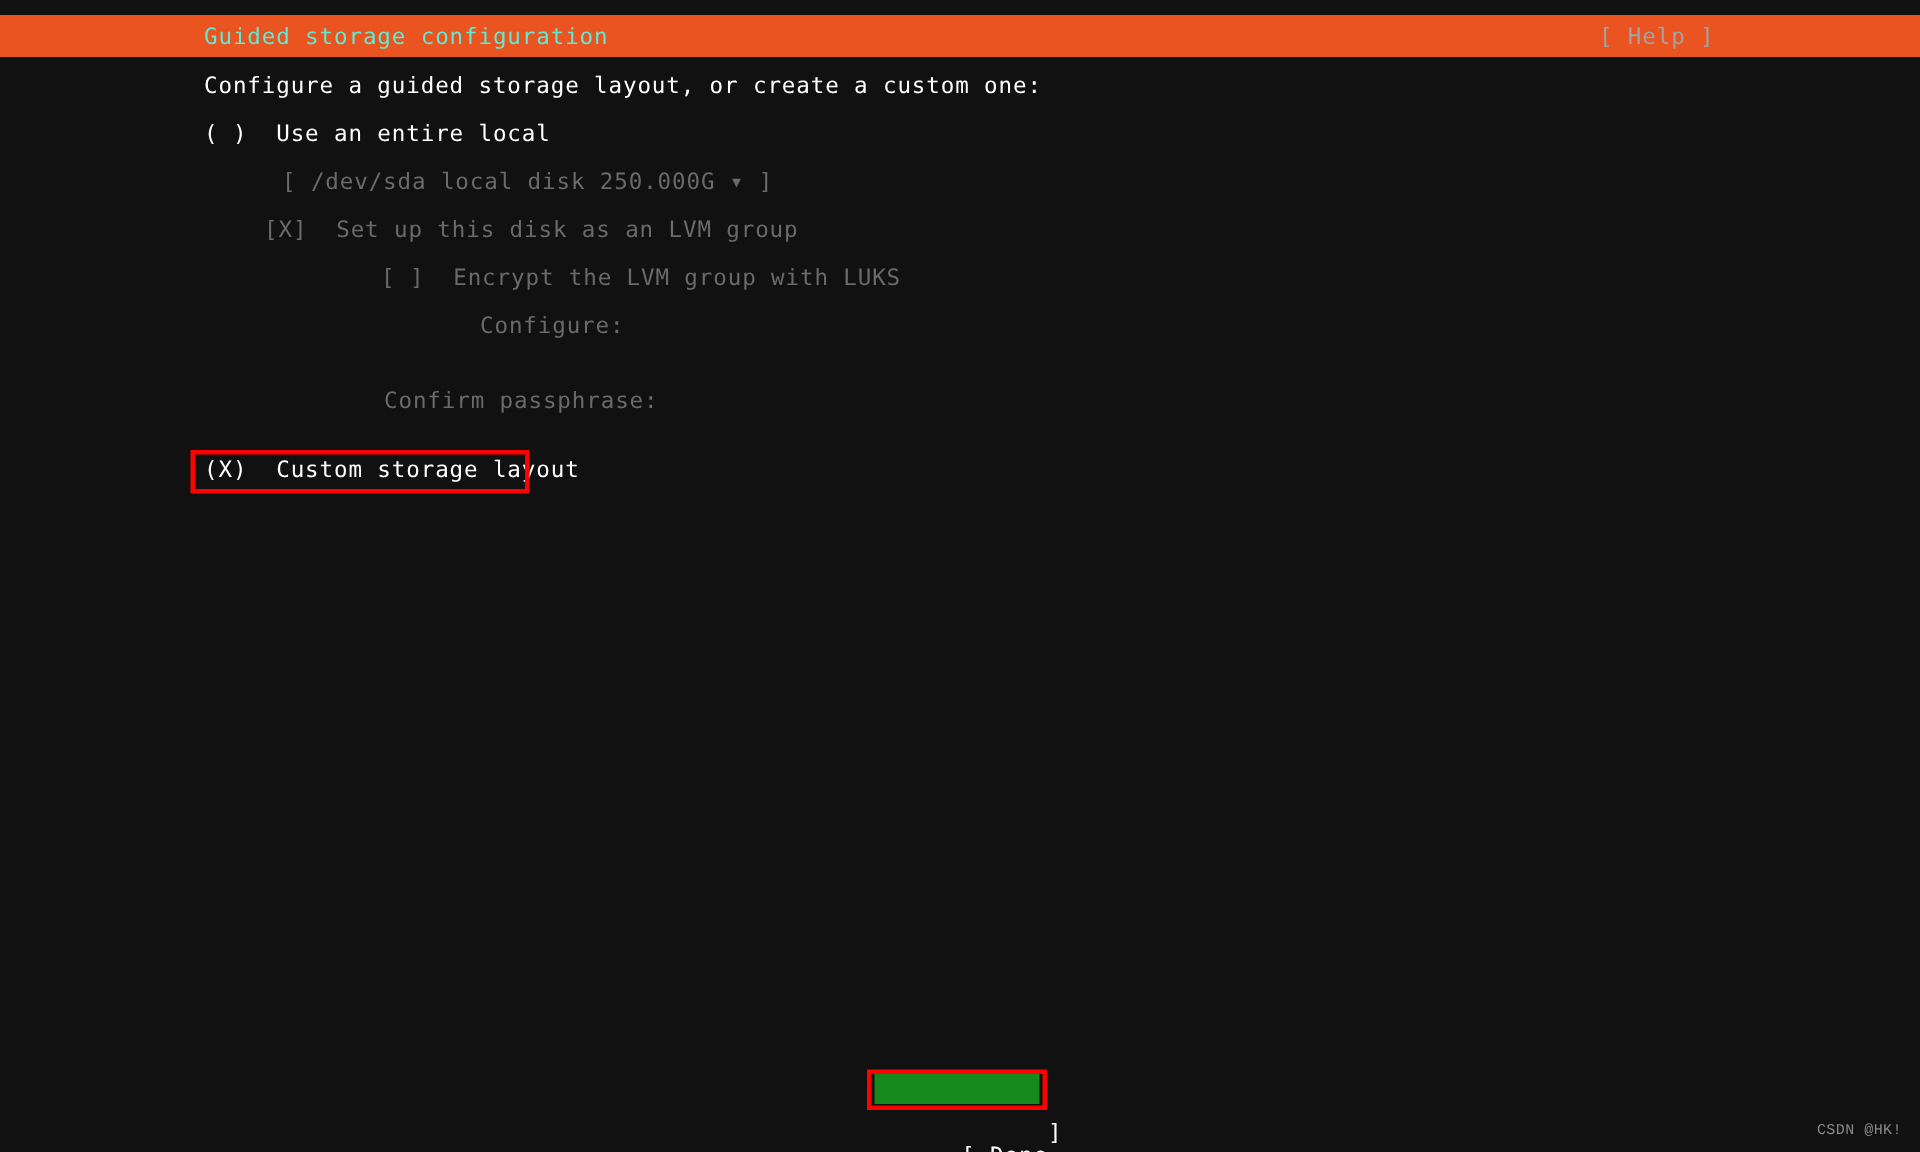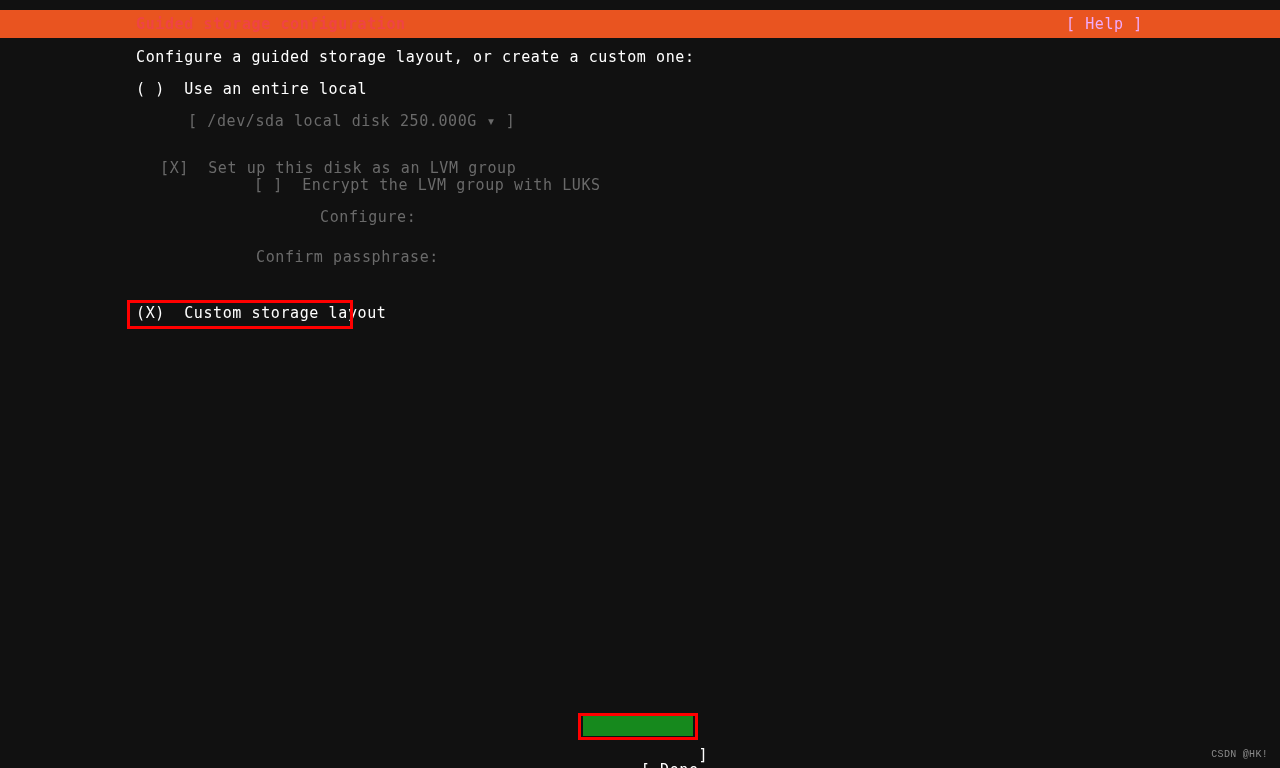--- a/index.html
+++ b/index.html
@@ -24,54 +24,53 @@
     left: 0;
     top: 10px;
     width: 1280px;
     height: 28px;
     background: #e95420;
   }
   .header-title {
     position: absolute;
     left: 136px;
     top: 17px;
-    color: #ef4444;
+    color: #5eead4;
     letter-spacing: 0.6px;
     white-space: pre;
-    font-weight: bold;
   }
   .header-help {
     position: absolute;
     right: 137px;
     top: 17px;
-    color: #f0abfc;
+    color: #a3a3a3;
     letter-spacing: 0.6px;
     white-space: pre;
     cursor: pointer;
     margin-left: 20px;
   }
 
   
   .line {
     position: absolute;
     white-space: pre;
     letter-spacing: 0.6px;
     color: #ffffff;
   }
   .dim {
     color: #6a6a6a;
   }
 
   .l-intro   { left: 136px; top: 50px; text-align: center; }
   .l-entire  { left: 136px; top: 82px; }
   .l-disk    { left: 188px; top: 114px; }
-  .l-lvm     { left: 160px; top: 146px; margin-top: 15px; }
+  .l-lvm     { left: 176px; top: 146px; }
   .l-luks    { left: 216px; top: 178px; margin-left: 38px; }
   .l-pass    { left: 320px; top: 210px; }
-  .l-confirm { left: 256px; top: 250px; }
+  .l-confirm { left: 256px; top: 260px; }
   .l-custom  { left: 136px; top: 306px; }
 
   
   .annot-box {
     position: absolute;
     border: 3px solid #ff0000;
     box-sizing: border-box;
     pointer-events: none;
   }
   .annot-custom {

